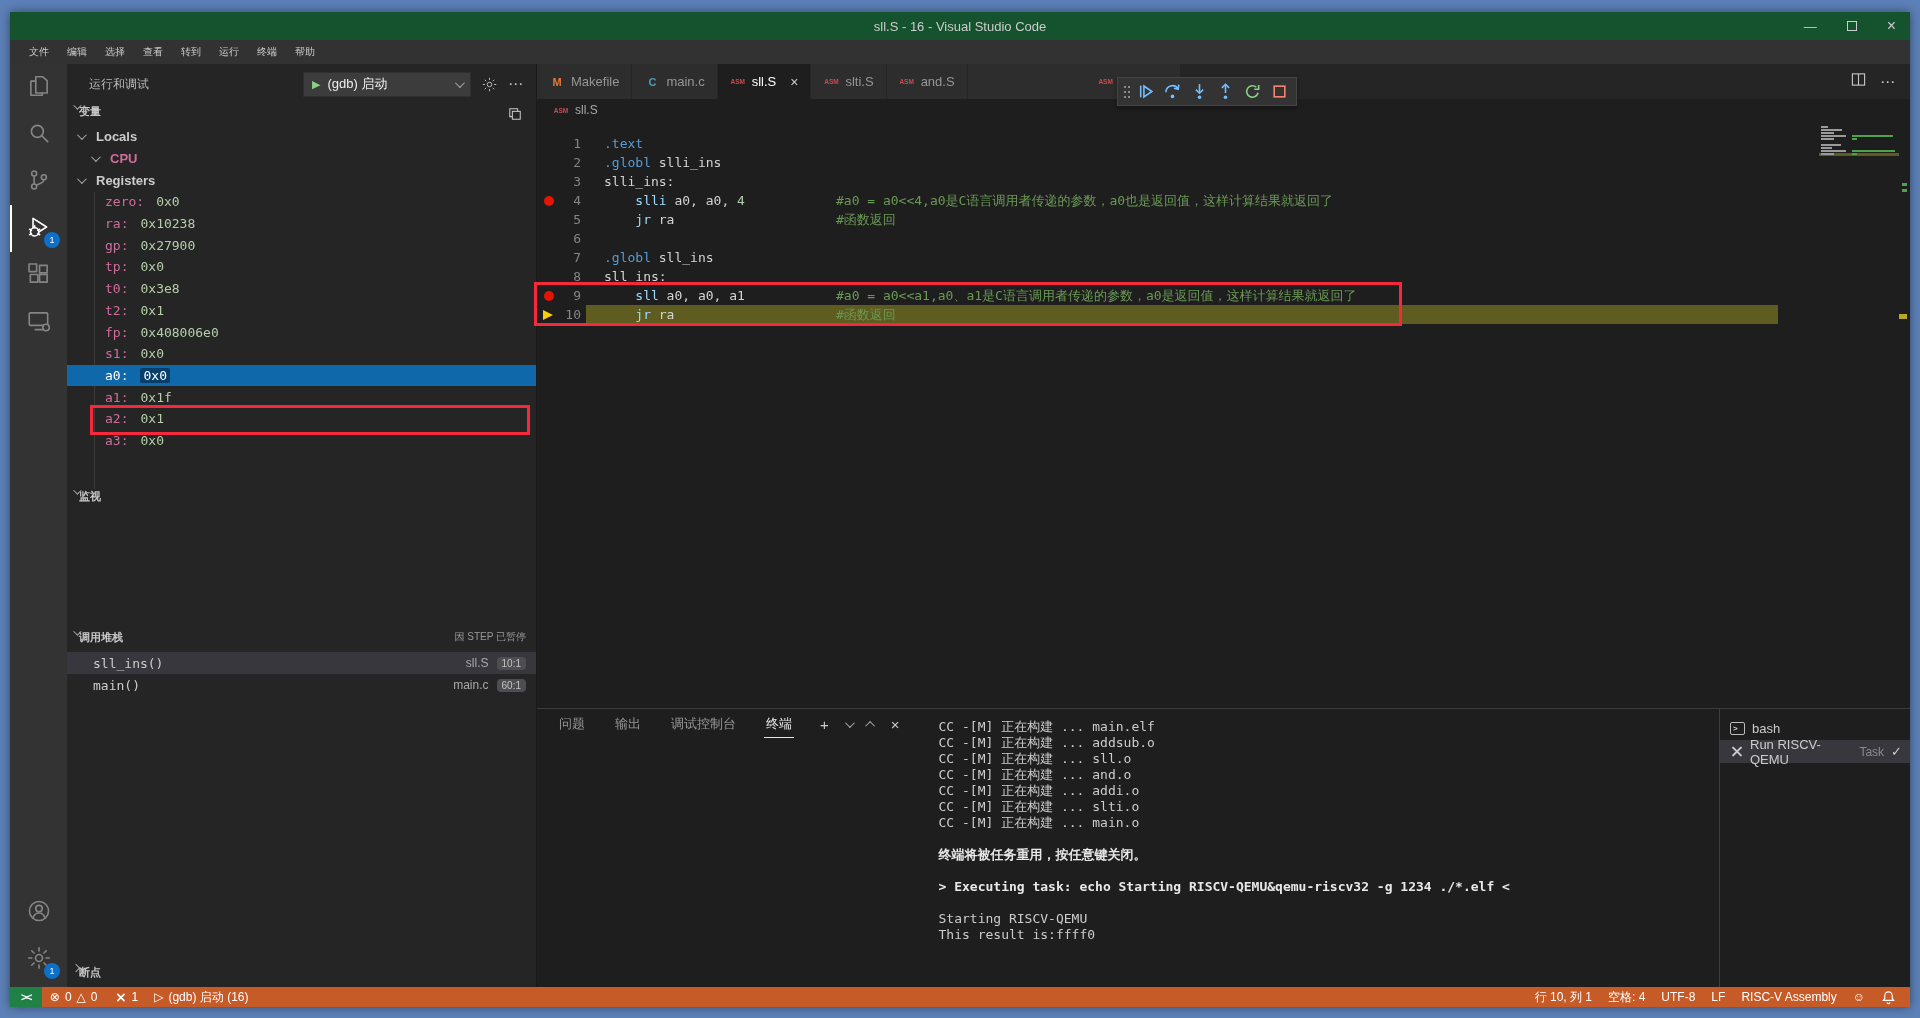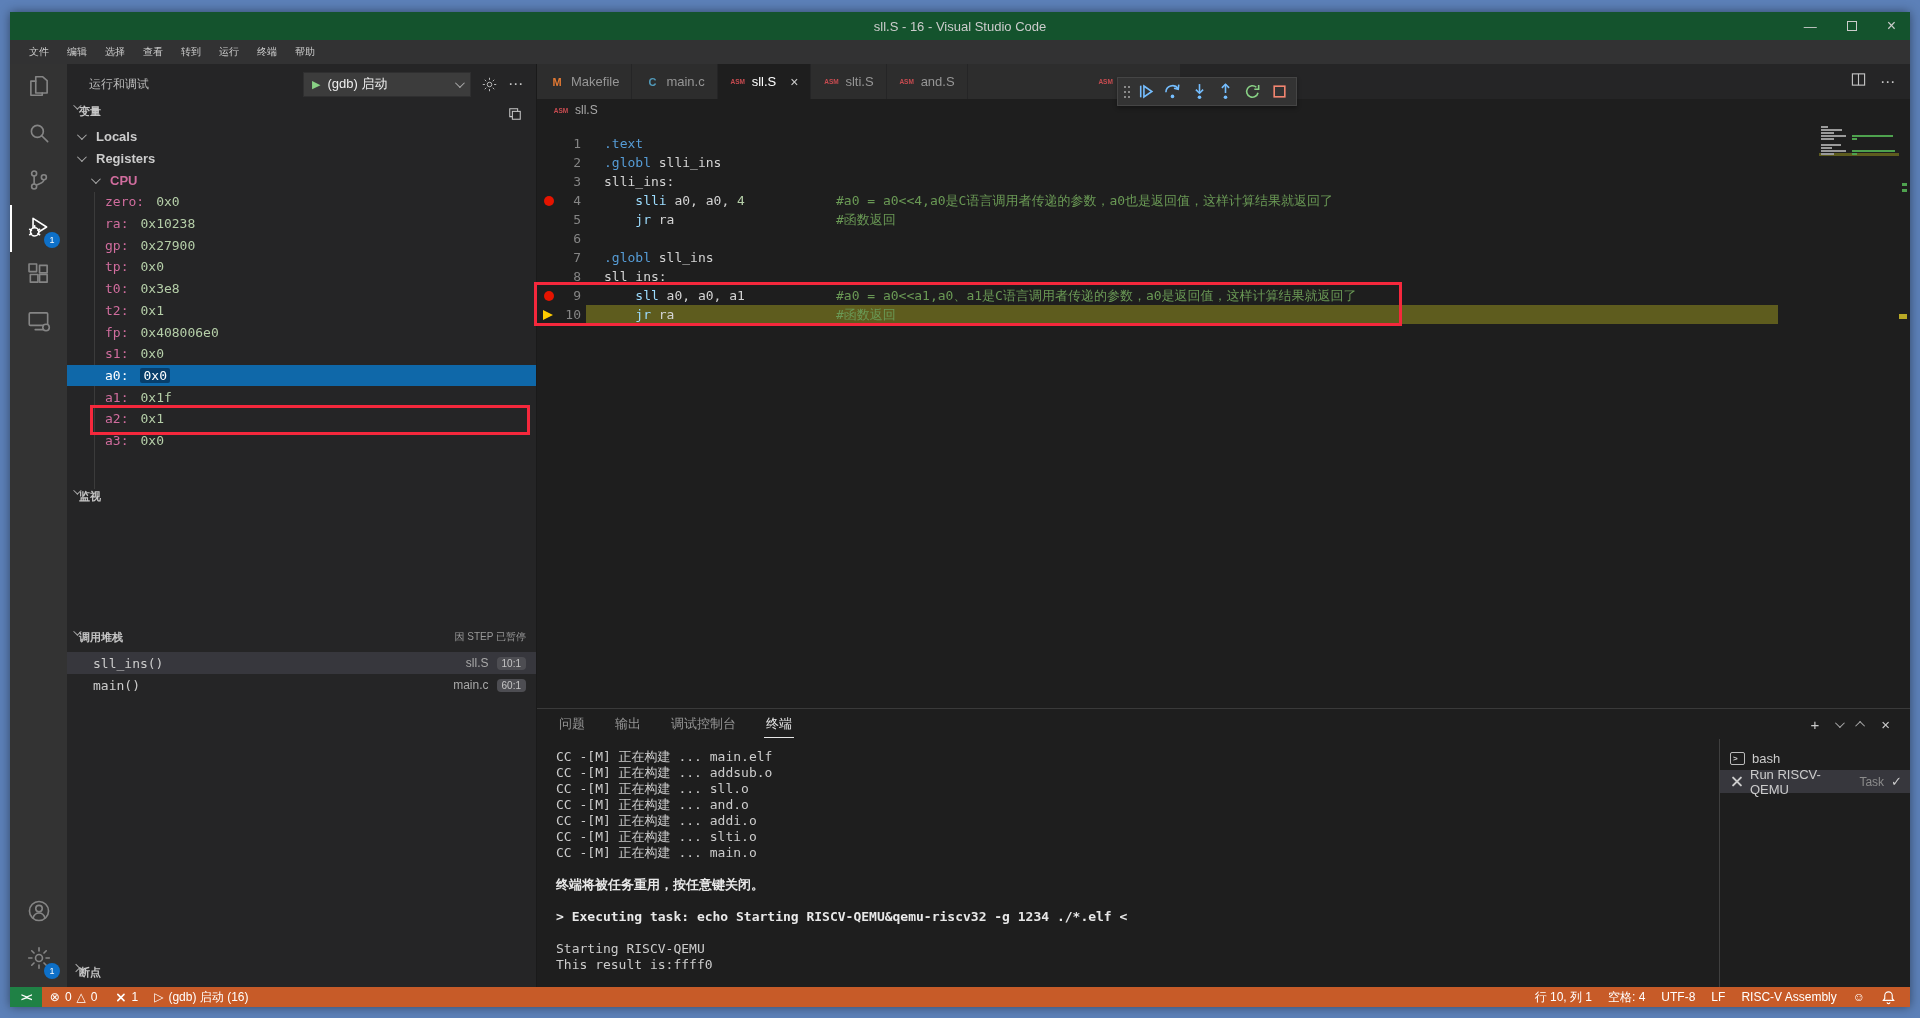--- a/index.html
+++ b/index.html
@@ -82,21 +82,21 @@
   .tok-mn{color:var(--mnemonic,#9CDCFE)}
   .tok-pln{color:#D4D4D4}
   .tok-num{color:var(--numberlit,#B5CEA8)}
   .comment{position:absolute;left:299px;color:var(--comment,#6A9955);white-space:pre}
   .minimap{position:absolute;right:11px;top:5px;width:80px}
   .mm-row{height:3px;position:relative;width:80px}
   .mm-row.cur{background:var(--currentline,#5E5C1E)}
   .mm-bar{position:absolute;top:0;height:2px}
   .ov-mark{position:absolute;right:3px}
   
-  .panel{height:279px;flex:none;border-top:1px solid #3A3A3A;display:flex;flex-direction:column;background:#1E1E1E}
+  .panel{height:279px;flex:none;border-top:1px solid #3A3A3A;display:flex;flex-direction:row;background:#1E1E1E}
   .panel-head{height:30px;display:flex;align-items:center;padding:0 20px;gap:26px;flex:none}
   .ptab{font-size:13px;color:#969696;text-transform:none;padding:4px 2px}
   .ptab.active{color:#E7E7E7;border-bottom:1px solid #E7E7E7}
   .panel-icons{margin-left:auto;display:flex;align-items:center;gap:16px;color:#CCC;font-size:15px}
   .panel-body{flex:1;display:flex;min-height:0}
   .term-out{flex:1;padding:10px 0 0 19px;font-family:"DejaVu Sans Mono",monospace;font-size:13px;line-height:16px;color:#CCC}
   .tl.bold{font-weight:bold;color:#E8E8E8}
   .term-list{width:191px;border-left:1px solid #3F3F3F;padding-top:8px}
   .term-item{height:23px;display:flex;align-items:center;gap:7px;padding:0 8px 0 10px;font-size:13px;color:#CCC}
   .term-item.sel{background:#37373D}
@@ -230,27 +230,27 @@
             <span class="copy-ic"><svg viewBox="0 0 16 16" fill="none" stroke="currentColor">
                 <rect x="5" y="5" width="9" height="9"></rect>
                 <path d="M11 5V2H2v9h3"></path>
               </svg></span>
           </div>
         <div class="guide"></div>
       <div class="trow g1">
             <span class="chev down"></span>
             <span>Locals</span>
           </div>
+          <div class="trow g2">
+            <span class="chev down"></span>
+            <span class="cpu-label">CPU</span>
+          </div>
           <div class="trow g1">
             <span class="chev down"></span>
             <span>Registers</span>
-          </div>
-          <div class="trow g2">
-            <span class="chev down"></span>
-            <span class="cpu-label">CPU</span>
           </div>
           <div class="trow reg-row">
             <span class="reg-name">zero:</span>
             <span class="reg-val">0x0</span>
           </div>
           <div class="trow reg-row">
             <span class="reg-name">ra:</span>
             <span class="reg-val">0x10238</span>
           </div>
           <div class="trow reg-row">

